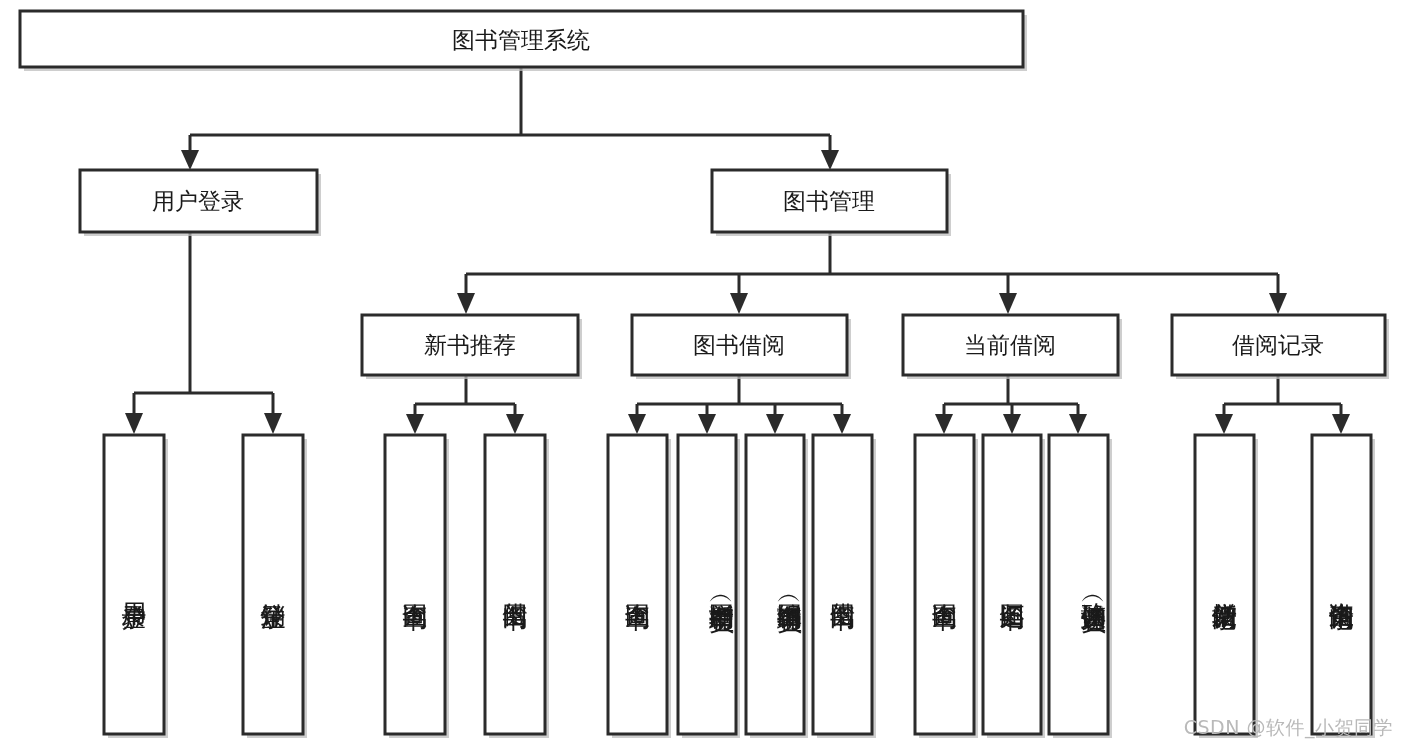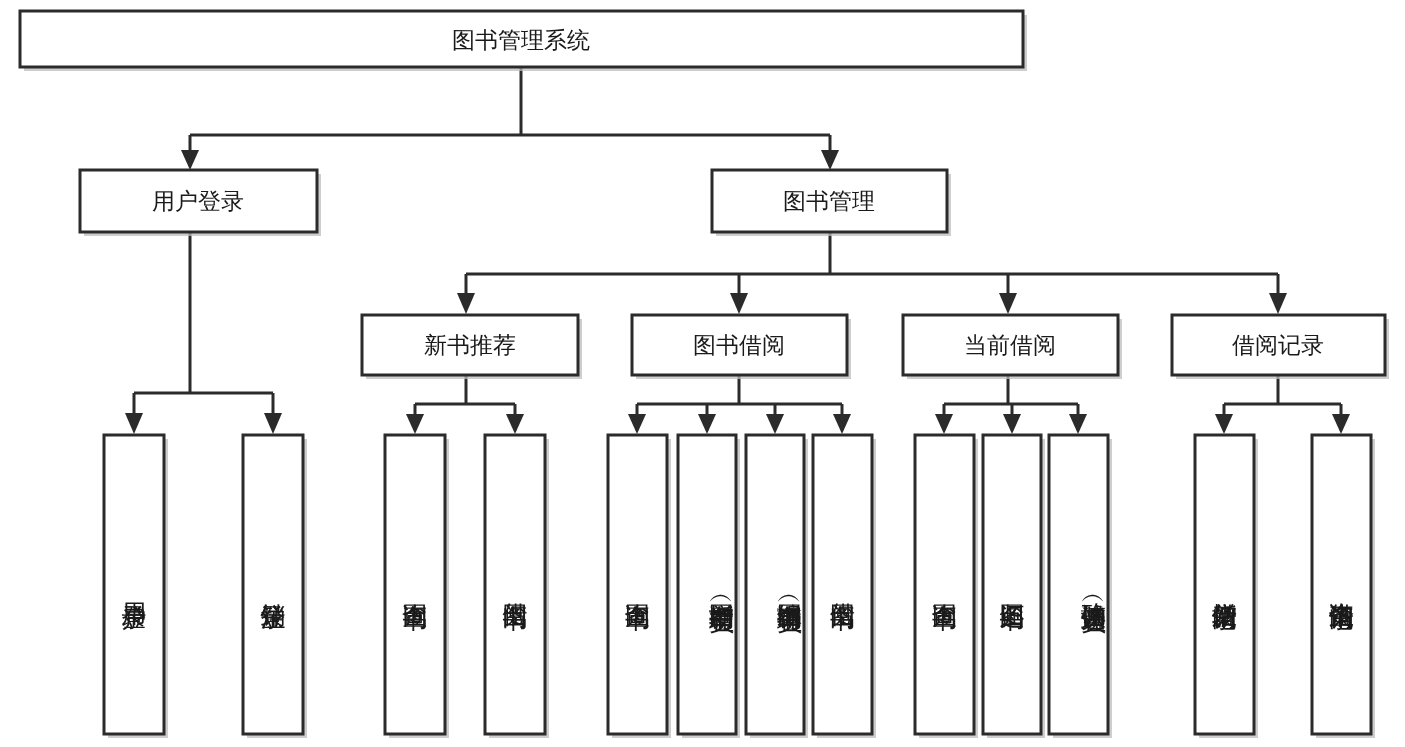--- a/index.html
+++ b/index.html
@@ -268,13 +268,14 @@
   <div class="vlabel" style="left:608px; top:435px; width:59px; height:299px;">查询图书</div>
   <div class="vlabel" style="left:678px; top:435px; width:58px; height:299px; align-items:flex-start; padding-top:6px; box-sizing:border-box;">新增图书（管理员）</div>
   <div class="vlabel" style="left:746px; top:435px; width:58px; height:299px; align-items:flex-start; padding-top:6px; box-sizing:border-box;">编辑图书（管理员）</div>
   <div class="vlabel" style="left:813px; top:435px; width:59px; height:299px;">借阅图书</div>
   <div class="vlabel" style="left:915px; top:435px; width:59px; height:299px;">查询图书</div>
   <div class="vlabel" style="left:983px; top:435px; width:58px; height:299px;">归还图书</div>
   <div class="vlabel" style="left:1049px; top:435px; width:59px; height:299px; align-items:flex-start; padding-top:6px; box-sizing:border-box;">确认归还（管理员）</div>
   <div class="vlabel" style="left:1195px; top:435px; width:59px; height:299px;">新增借阅记录</div>
   <div class="vlabel" style="left:1312px; top:435px; width:59px; height:299px;">查询借阅记录</div>
 
+  <div class="watermark">CSDN @软件_小贺同学</div>
 </div>
 
 </body></html>

